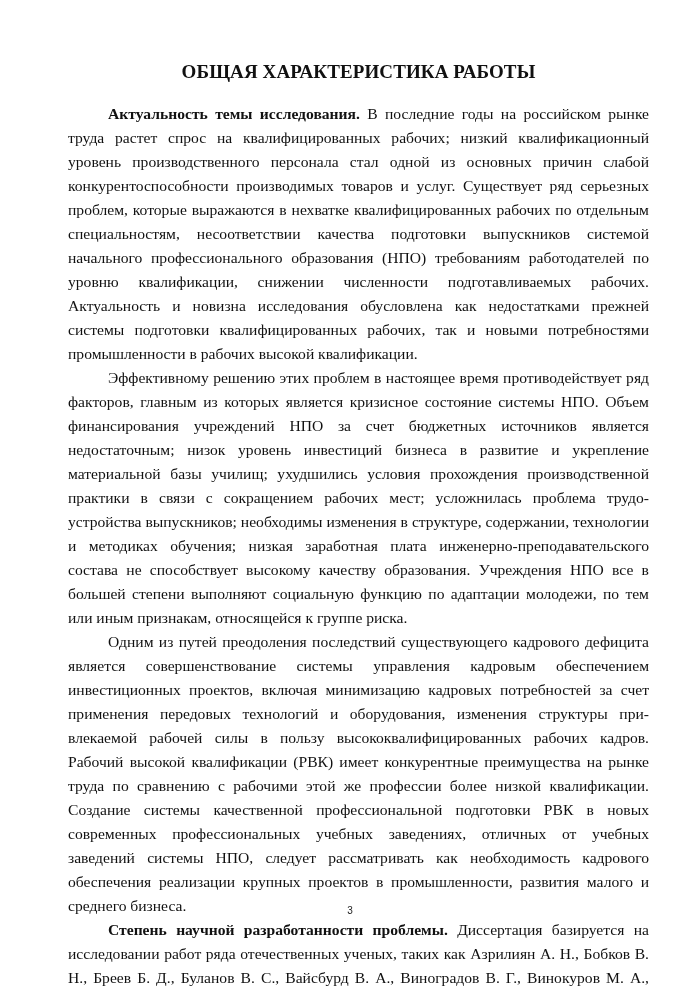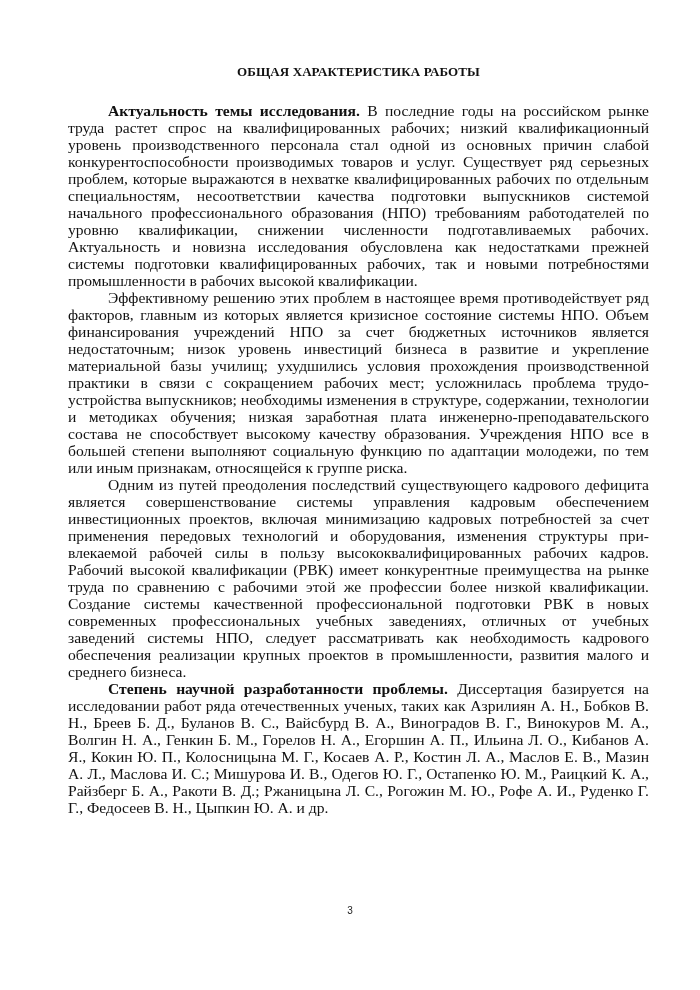--- a/index.html
+++ b/index.html
@@ -17,28 +17,28 @@
     }
     .page {
       position: absolute;
       left: 68px;
       top: 62px;
       width: 581px;
     }
     .title {
       text-align: center;
       font-weight: bold;
-      font-size: 13px;
+      font-size: 19px;
       line-height: 20px;
       margin: 0 0 20px 0;
       letter-spacing: 0.1px;
     }
     .para {
       font-size: 15.6px;
-      line-height: 17px;
+      line-height: 24px;
       text-align: justify;
       text-indent: 40px;
       margin: 0;
       hyphens: manual;
     }
     .lead {
       font-weight: bold;
     }
     .page-number {
       position: absolute;

